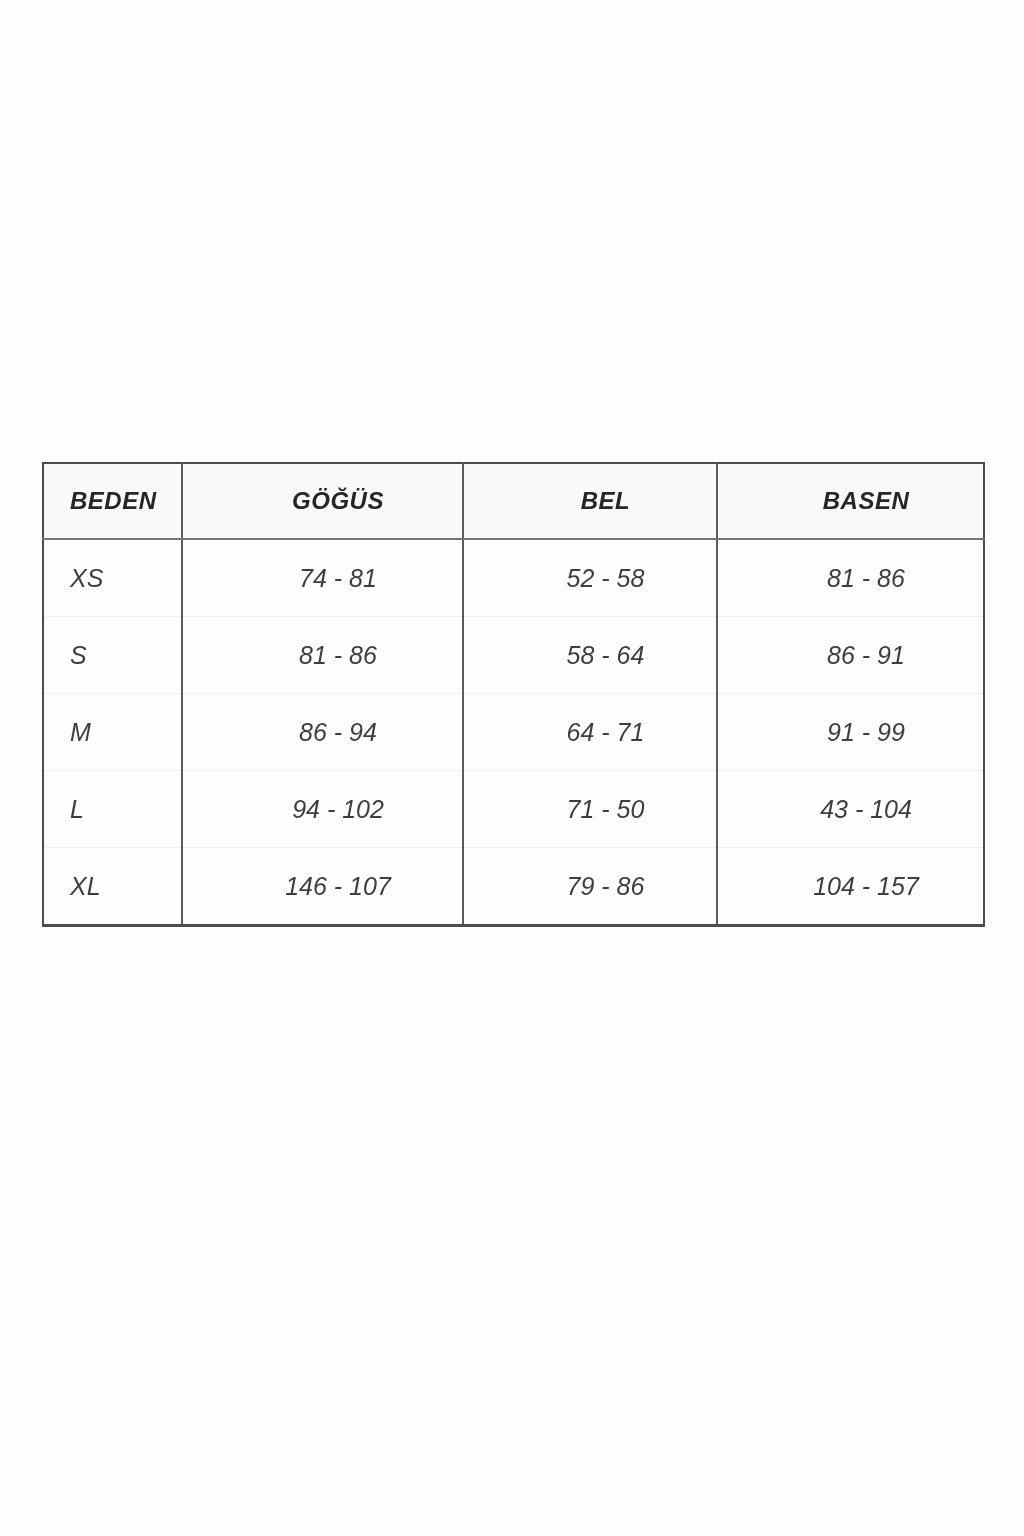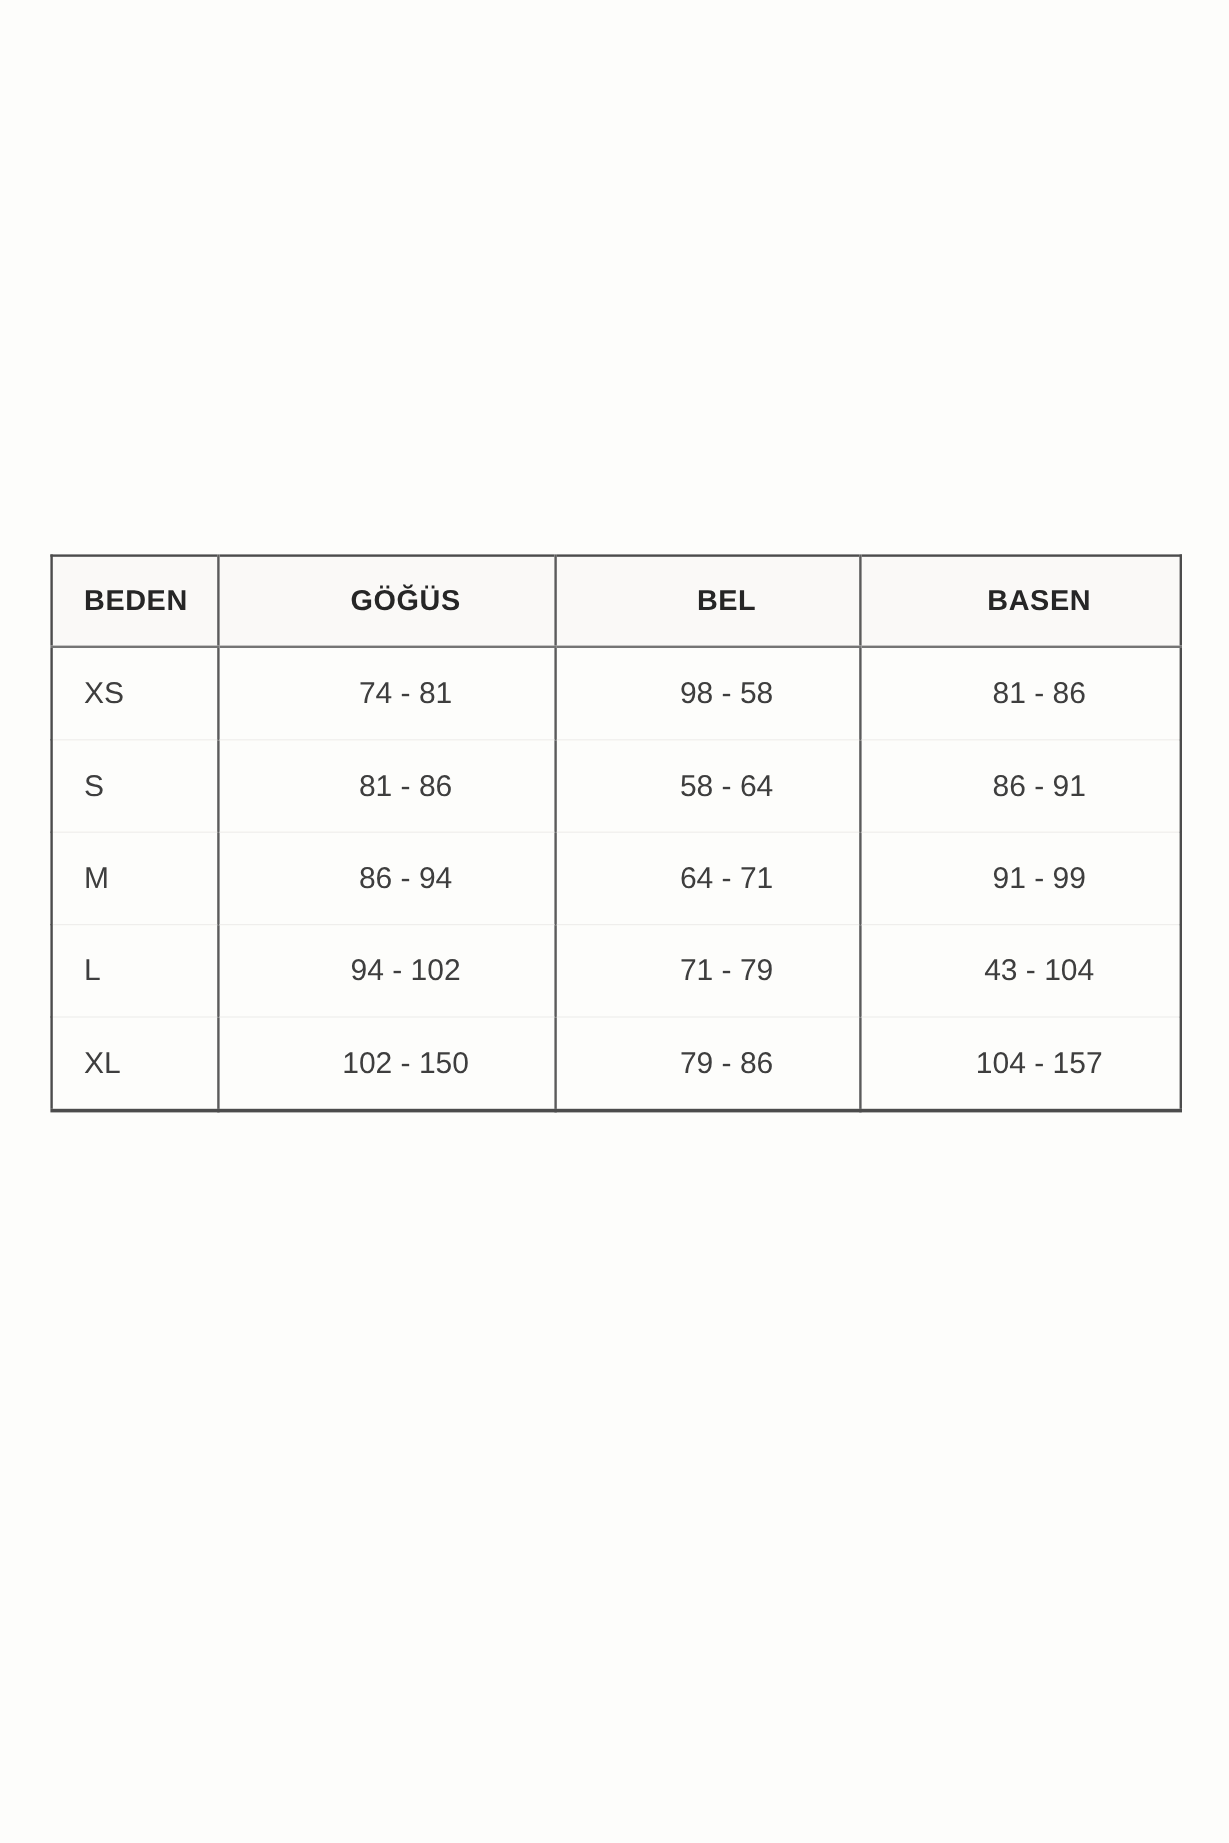--- a/index.html
+++ b/index.html
@@ -12,20 +12,21 @@
     height: 1536px;
     background: var(--page-bg, #fdfdfb);
     font-family: "Liberation Sans", sans-serif;
     overflow: hidden;
   }
   .table-wrap {
     position: absolute;
     left: 42px;
     top: 462px;
     width: 941px;
+    font-style: italic;
   }
   table.size-chart {
     width: 941px;
     border-collapse: collapse;
     table-layout: fixed;
     background: var(--cell-bg, #fdfdfb);
     border: 2px solid var(--border-dark, #4c4c4c);
     border-bottom-width: 3px;
   }
   col.c-beden { width: 139px; }
@@ -82,42 +83,42 @@
         <th class="col-size">BEDEN</th>
         <th>GÖĞÜS</th>
         <th>BEL</th>
         <th>BASEN</th>
       </tr>
     </thead>
     <tbody>
       <tr>
         <td class="col-size">XS</td>
         <td>74 - 81</td>
-        <td>98 - 58</td>
+        <td>52 - 58</td>
         <td>81 - 86</td>
       </tr>
       <tr>
         <td class="col-size">S</td>
         <td>81 - 86</td>
         <td>58 - 64</td>
         <td>86 - 91</td>
       </tr>
       <tr>
         <td class="col-size">M</td>
         <td>86 - 94</td>
         <td>64 - 71</td>
         <td>91 - 99</td>
       </tr>
       <tr>
         <td class="col-size">L</td>
         <td>94 - 102</td>
-        <td>71 - 79</td>
+        <td>71 - 50</td>
         <td>43 - 104</td>
       </tr>
       <tr>
         <td class="col-size">XL</td>
-        <td>102 - 150</td>
+        <td>146 - 107</td>
         <td>79 - 86</td>
         <td>104 - 157</td>
       </tr>
     </tbody>
   </table>
 </div>
 
 </body></html>

